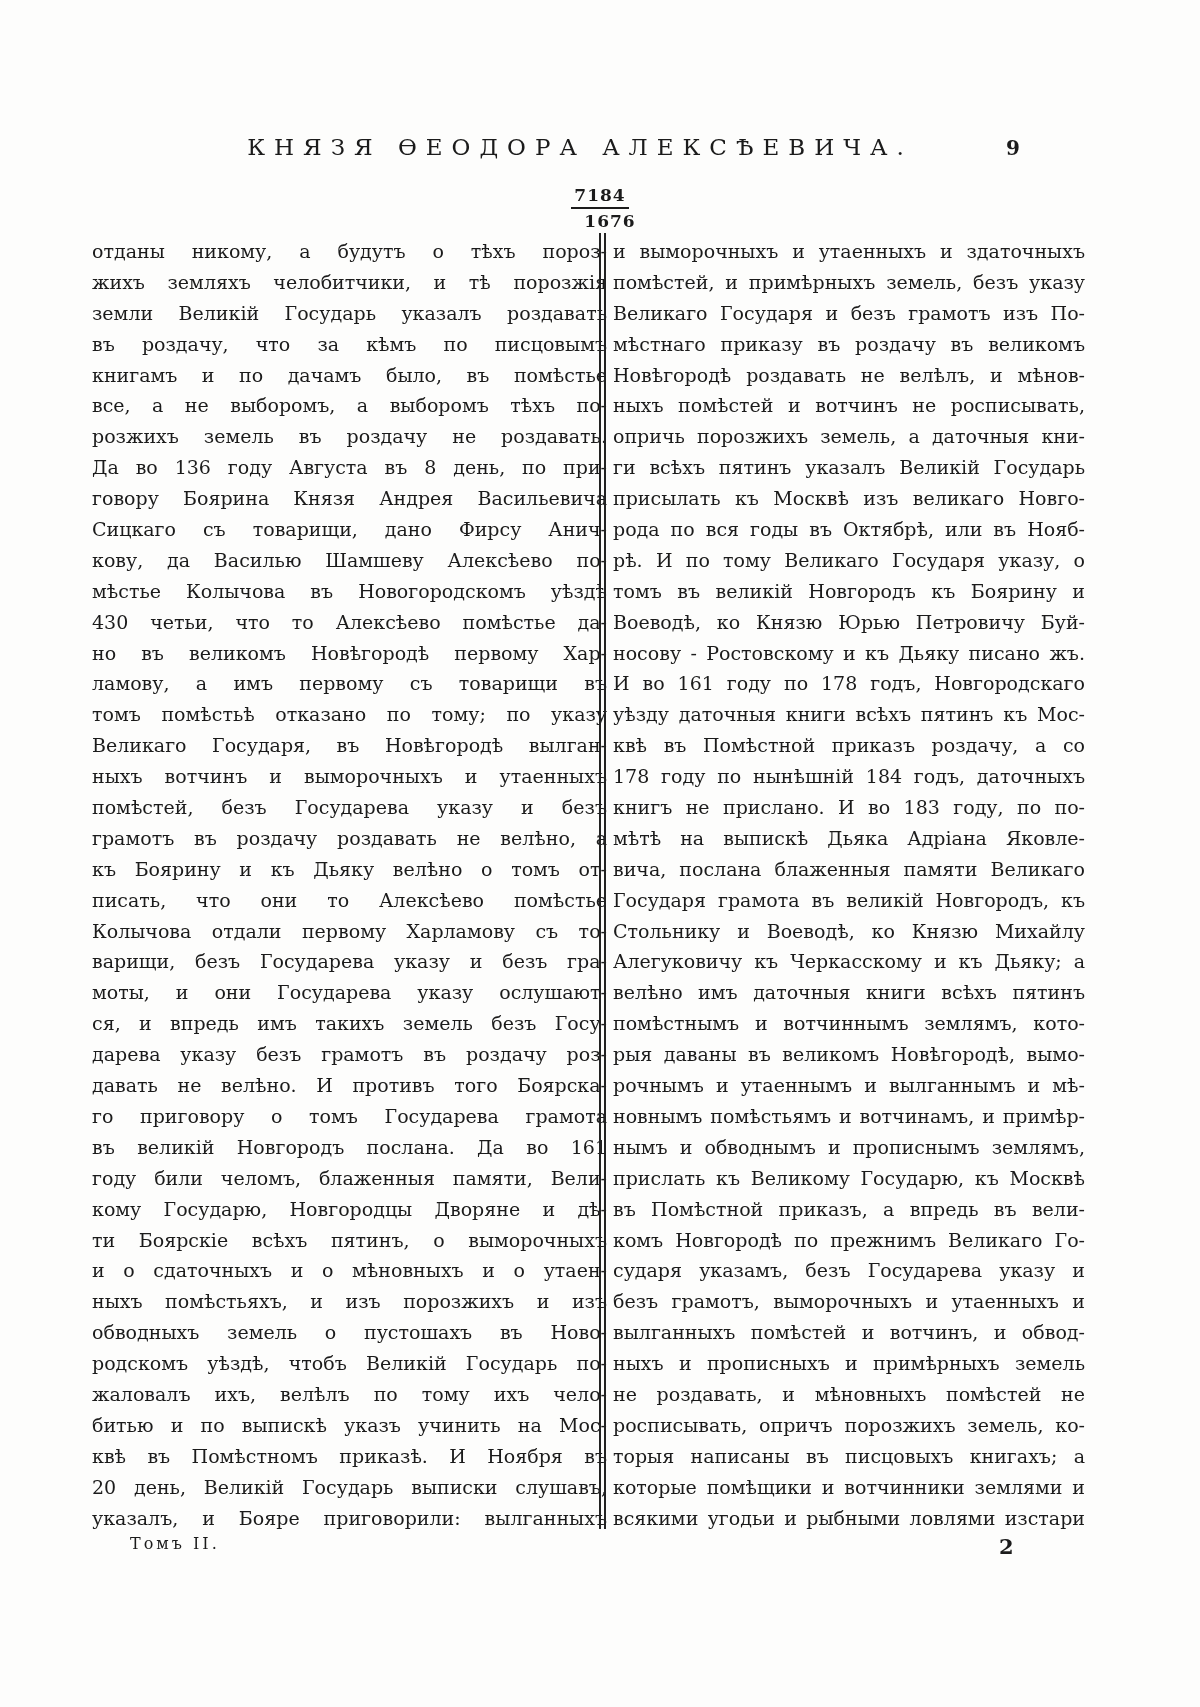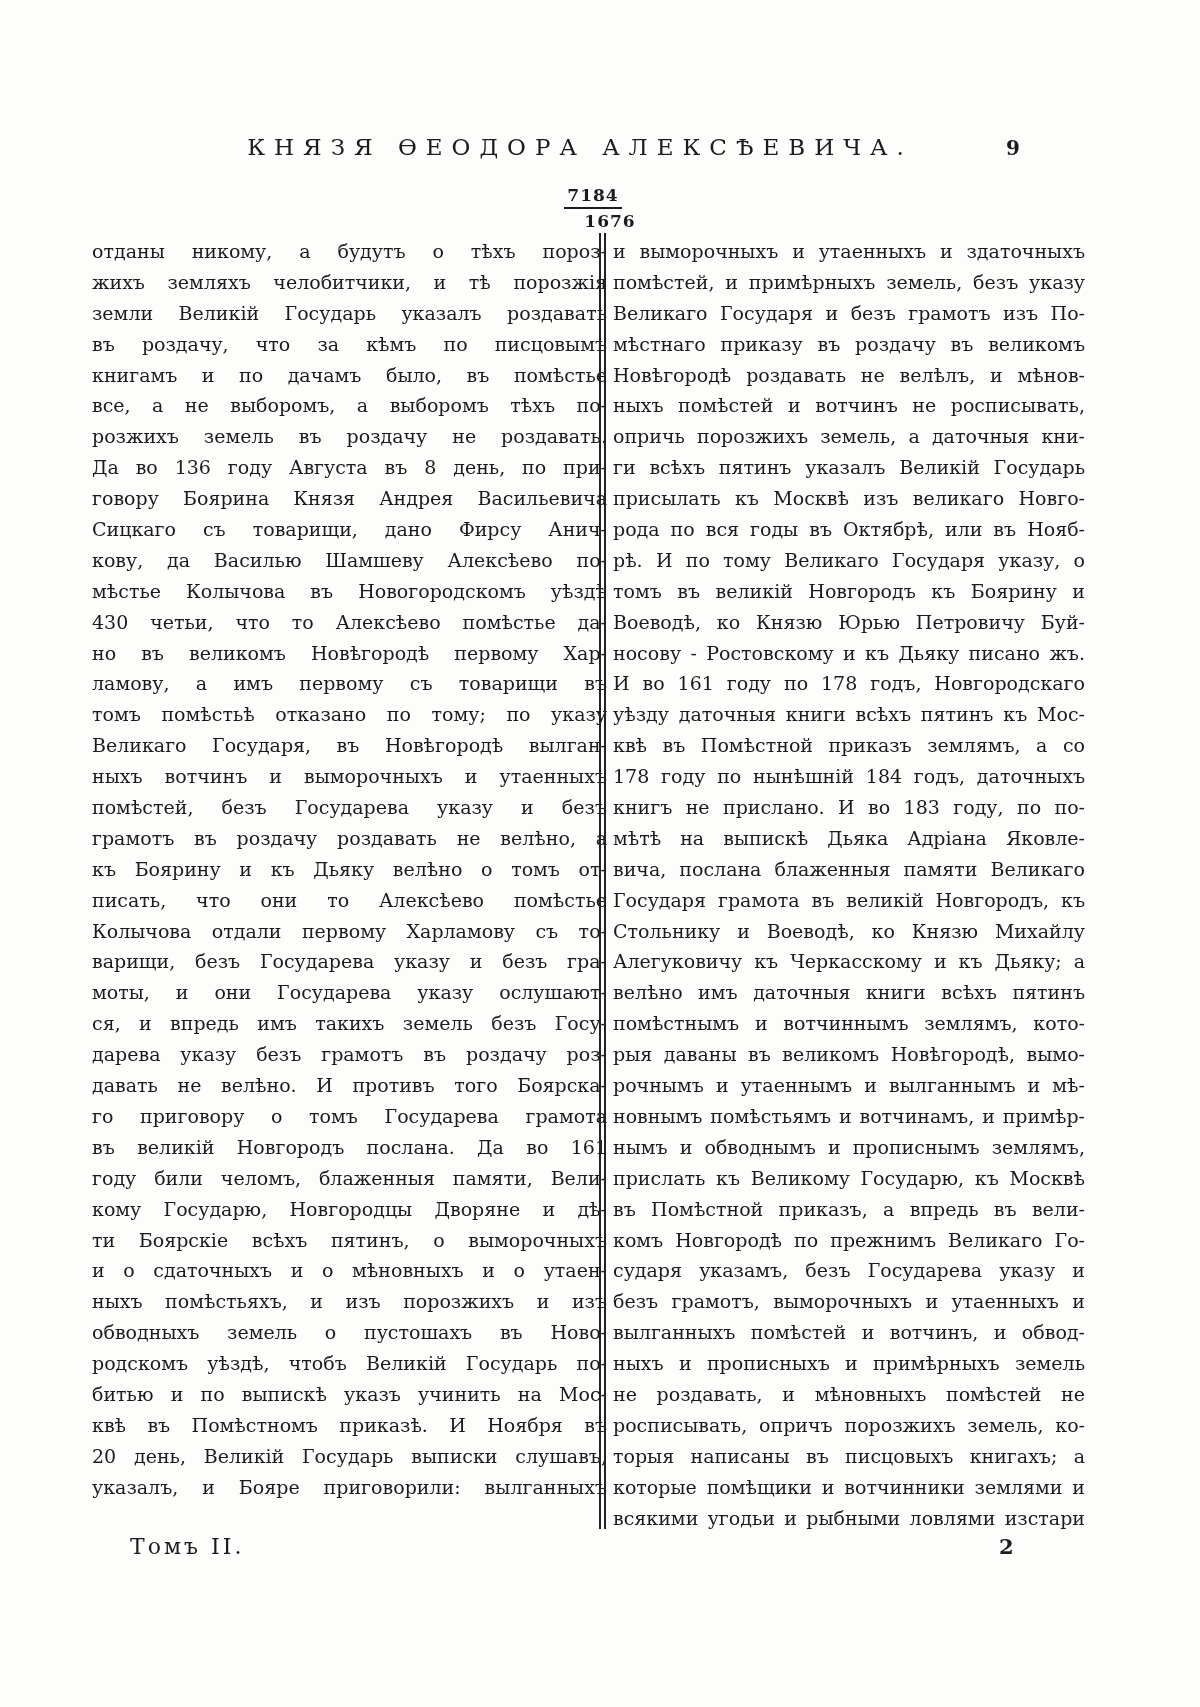--- a/index.html
+++ b/index.html
@@ -37,21 +37,21 @@
     position: absolute;
     left: 75px;
     top: 184px;
     width: 1050px;
     text-align: center;
     font-size: 17px;
     line-height: 22px;
   }
   .fraction-stack {
     display: inline-block;
-    text-align: left;
+    text-align: center;
   }
   .fraction-num {
     display: inline-block;
     border-bottom: 2px solid #1b1b1b;
     padding: 0 3px 1px 3px;
     font-weight: bold;
     letter-spacing: 1px;
   }
   .fraction-den {
     display: block;
@@ -82,21 +82,21 @@
     height: 1296px;
     width: 7px;
     border-left: 2px solid #222;
     border-right: 2px solid #222;
     box-sizing: border-box;
   }
   .footer-volume {
     position: absolute;
     left: 130px;
     top: 1534px;
-    font-size: 22px;
+    font-size: 16px;
     letter-spacing: 3px;
   }
   .footer-signature {
     position: absolute;
     left: 999px;
     top: 1534px;
     font-size: 21px;
     font-weight: bold;
   }
 </style>
@@ -147,20 +147,21 @@
       <div class="line">давать не велѣно. И противъ того Боярска-</div>
       <div class="line">го приговору о томъ Государева грамота</div>
       <div class="line">въ великій Новгородъ послана. Да во 161</div>
       <div class="line">году били челомъ, блаженныя памяти, Вели-</div>
       <div class="line">кому Государю, Новгородцы Дворяне и дѣ-</div>
       <div class="line">ти Боярскіе всѣхъ пятинъ, о выморочныхъ</div>
       <div class="line">и о сдаточныхъ и о мѣновныхъ и о утаен-</div>
       <div class="line">ныхъ помѣстьяхъ, и изъ порозжихъ и изъ</div>
       <div class="line">обводныхъ земель о пустошахъ въ Ново-</div>
       <div class="line">родскомъ уѣздѣ, чтобъ Великій Государь по-</div>
+      <div class="line">жаловалъ ихъ, велѣлъ по тому ихъ чело-</div>
       <div class="line">битью и по выпискѣ указъ учинить на Мос-</div>
       <div class="line">квѣ въ Помѣстномъ приказѣ. И Ноября въ</div>
       <div class="line">20 день, Великій Государь выписки слушавъ,</div>
       <div class="line">указалъ, и Бояре приговорили: вылганныхъ</div>
     </div>
 
   <div class="column-divider"></div>
 
   <div class="column column-right">
       <div class="line">и выморочныхъ и утаенныхъ и здаточныхъ</div>
@@ -172,21 +173,21 @@
       <div class="line">опричь порозжихъ земель, а даточныя кни-</div>
       <div class="line">ги всѣхъ пятинъ указалъ Великій Государь</div>
       <div class="line">присылать къ Москвѣ изъ великаго Новго-</div>
       <div class="line">рода по вся годы въ Октябрѣ, или въ Нояб-</div>
       <div class="line">рѣ. И по тому Великаго Государя указу, о</div>
       <div class="line">томъ въ великій Новгородъ къ Боярину и</div>
       <div class="line">Воеводѣ, ко Князю Юрью Петровичу Буй-</div>
       <div class="line">носову - Ростовскому и къ Дьяку писано жъ.</div>
       <div class="line">И во 161 году по 178 годъ, Новгородскаго</div>
       <div class="line">уѣзду даточныя книги всѣхъ пятинъ къ Мос-</div>
-      <div class="line">квѣ въ Помѣстной приказъ землямъ, а со</div>
+      <div class="line">квѣ въ Помѣстной приказъ роздачу, а со</div>
       <div class="line">178 году по нынѣшній 184 годъ, даточныхъ</div>
       <div class="line">книгъ не прислано. И во 183 году, по по-</div>
       <div class="line">мѣтѣ на выпискѣ Дьяка Адріана Яковле-</div>
       <div class="line">вича, послана блаженныя памяти Великаго</div>
       <div class="line">Государя грамота въ великій Новгородъ, къ</div>
       <div class="line">Стольнику и Воеводѣ, ко Князю Михайлу</div>
       <div class="line">Алегуковичу къ Черкасскому и къ Дьяку; а</div>
       <div class="line">велѣно имъ даточныя книги всѣхъ пятинъ</div>
       <div class="line">помѣстнымъ и вотчиннымъ землямъ, кото-</div>
       <div class="line">рыя даваны въ великомъ Новѣгородѣ, вымо-</div>

